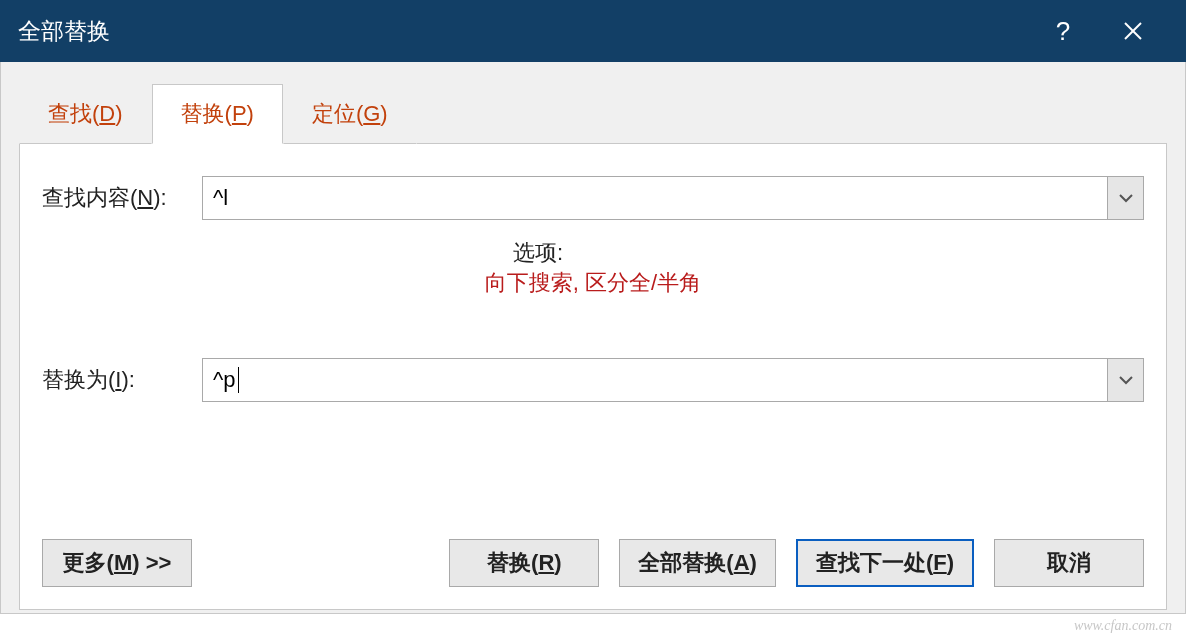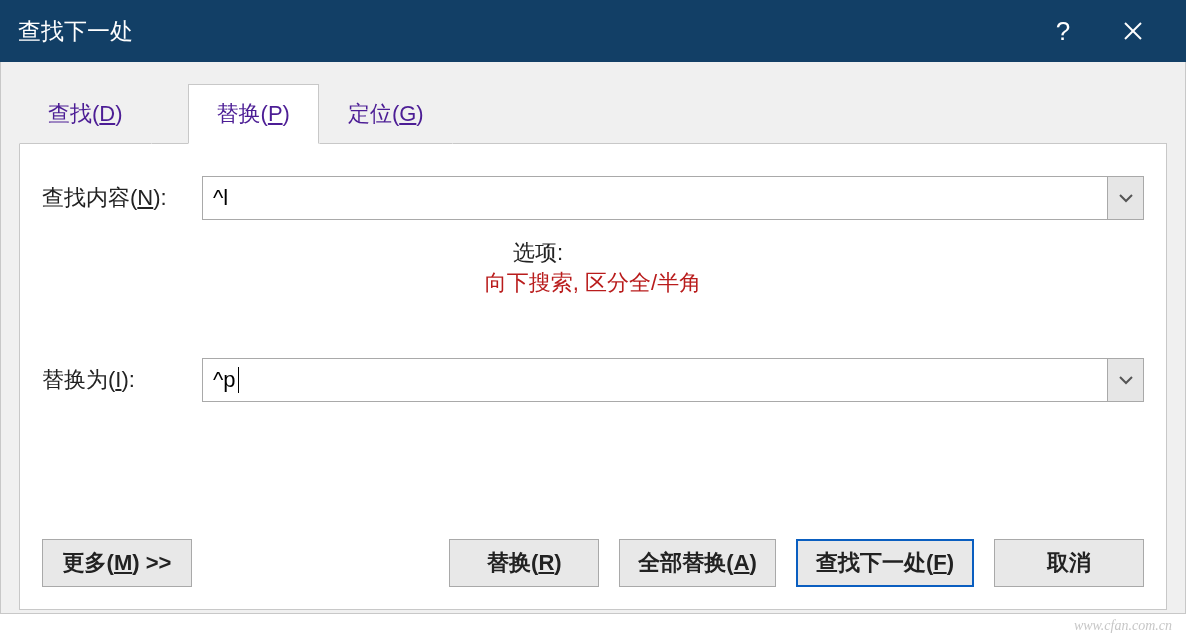--- a/index.html
+++ b/index.html
@@ -39,34 +39,33 @@
   position: relative;
 }
 .tabs {
   display: flex;
   border-bottom: 1px solid #c8c8c8;
   margin-bottom: 0;
 }
 .tab {
   padding: 14px 28px 14px 28px;
   font-size: 22px;
-  color: #4c1d95;
+  color: #c2410c;
   background: #f0f0f0;
   border: 1px solid transparent;
   border-bottom: 1px solid #c8c8c8;
   margin-bottom: -1px;
   cursor: pointer;
   position: relative;
 }
 .tab.active {
   background: #fff;
   border: 1px solid #c8c8c8;
   border-bottom: 1px solid #fff;
   z-index: 2;
-  margin-left: 36px;
 }
 .tab .ul { text-decoration: underline; }
 .content-panel {
   background: #fff;
   border: 1px solid #c8c8c8;
   border-top: none;
   padding: 32px 22px 22px 22px;
   height: 466px;
   position: relative;
 }
@@ -157,21 +156,21 @@
   font-style: italic;
   font-family: Georgia, serif;
   pointer-events: none;
 }
 .close-x svg { display: block; }
 </style>
 </head>
 <body>
 
 <div class="titlebar">
-  <div class="titlebar-title">查找下一处</div>
+  <div class="titlebar-title">全部替换</div>
   <div class="titlebar-btn">?</div>
   <div class="titlebar-btn close-x">
     <svg width="20" height="20" viewBox="0 0 20 20">
       <line x1="2" y1="2" x2="18" y2="18" stroke="#fff" stroke-width="2"></line>
       <line x1="18" y1="2" x2="2" y2="18" stroke="#fff" stroke-width="2"></line>
     </svg>
   </div>
 </div>
 
 <div class="dialog-body">

